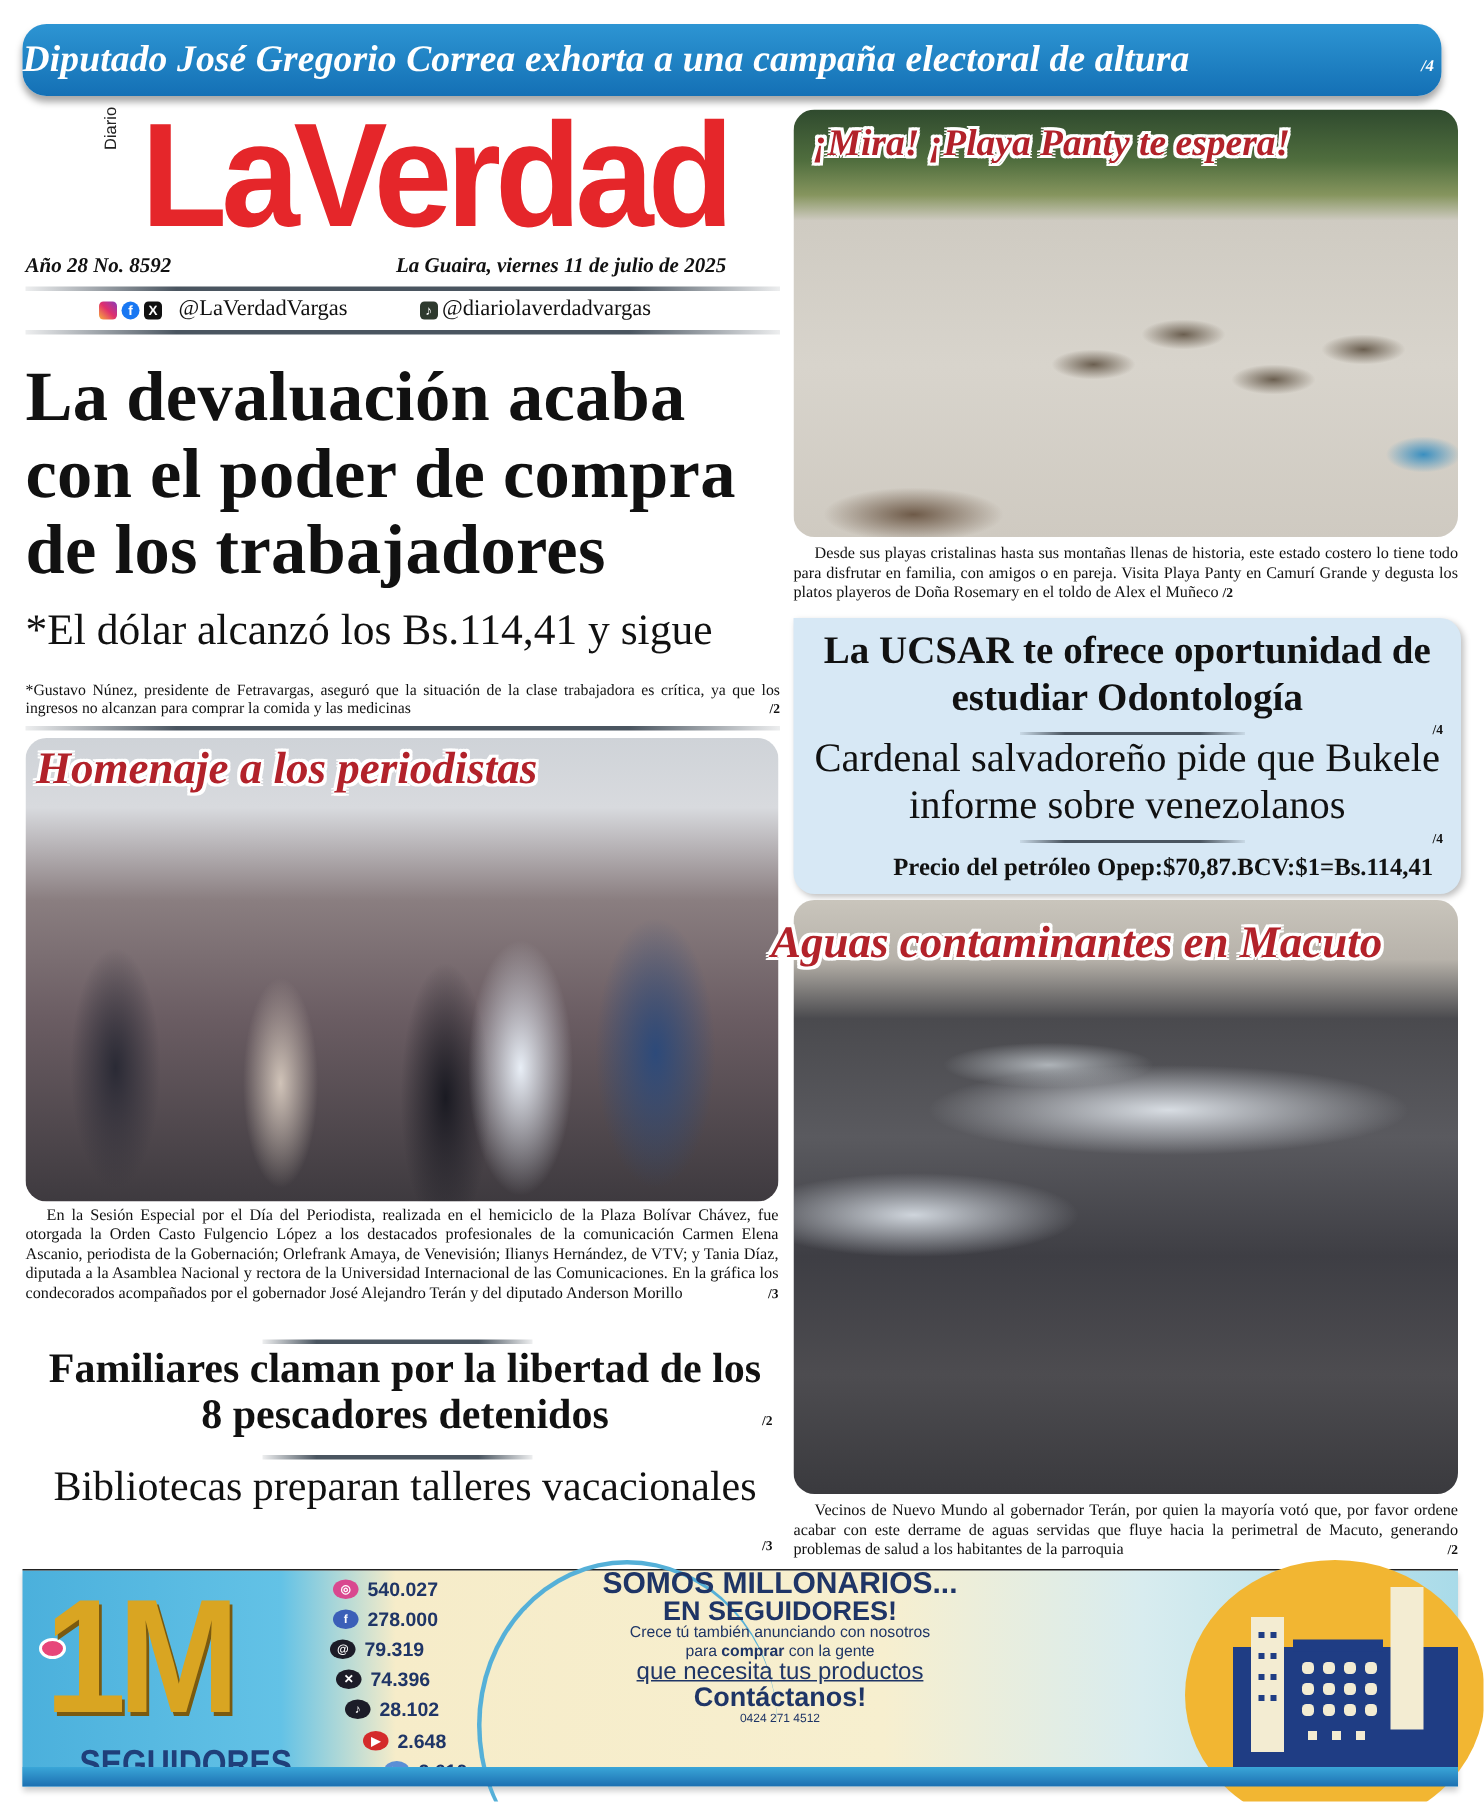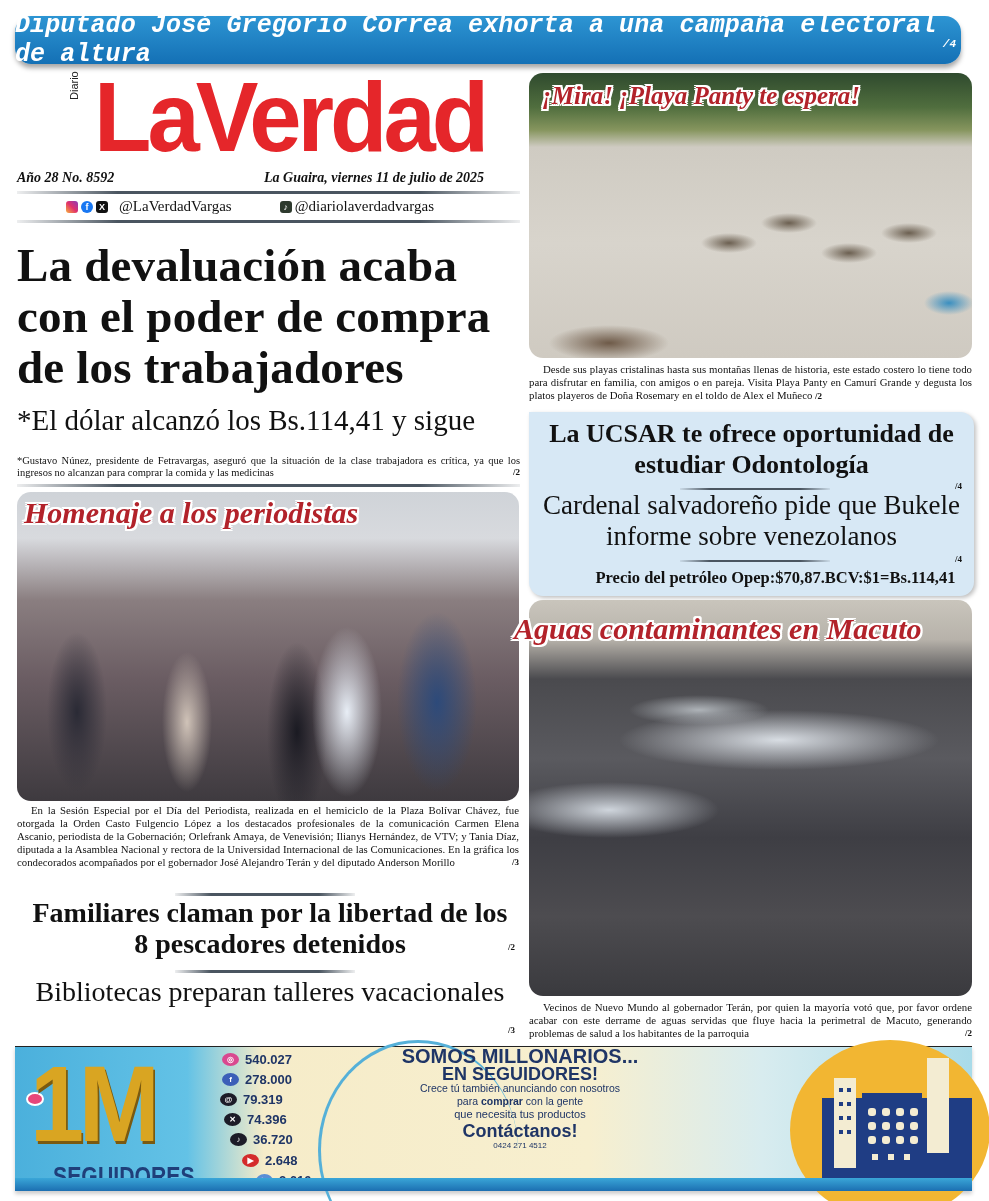--- a/index.html
+++ b/index.html
@@ -7,21 +7,21 @@
   body { position: relative; font-family: "Liberation Serif", serif; color: #111; }
 
   .abs { position: absolute; }
 
   
   #top-banner {
     left: 15px; top: 16px; width: 946px; height: 48px;
     background: linear-gradient(#2d95d3, #1470b5);
     border-radius: 16px;
     box-shadow: 0 4px 5px rgba(0,0,0,0.35);
-    display: flex; align-items: center; justify-content: center; font-family: Liberation Mono, monospace;
+    display: flex; align-items: center; justify-content: flex-start;
   }
   #top-banner .txt {
     color: #fff; font-style: italic; font-weight: bold; font-size: 25px;
     letter-spacing: 0.1px;
   }
   #top-banner .pg { position: absolute; right: 5px; top: 22px; color:#fff; font-size: 11px; font-weight:bold; font-style:italic; }
 
   
   #masthead-diario { left: 68px; top: 100px; font-family: "Liberation Sans", sans-serif; font-size: 11px;
     transform: rotate(-90deg); transform-origin: left top; color:#222; }
@@ -121,21 +121,21 @@
   #ad-heart { left: 26px; top: 1092px; width: 18px; height: 14px; background: #e7467a; border-radius: 50%; border: 2px solid #fff; }
   .stat-row { position: absolute; display: flex; align-items: center; font-family: "Liberation Sans", sans-serif; font-weight: bold; font-size: 13px; color: #1f3566; white-space: nowrap; }
   .stat-ic { width: 17px; height: 13px; border-radius: 50%; margin-right: 6px; color: #fff; font-size: 8px; text-align: center; line-height: 13px; }
   #ad-arc { left: 318px; top: 1040px; width: 200px; height: 220px; border-radius: 50%; border: 3px solid #55b0d8; border-right: none; border-bottom:none; }
   #ad-copy { left: 360px; top: 1046px; width: 320px; text-align: center; font-family: "Liberation Sans", sans-serif; color: #1f3566; }
   #ad-copy .l1 { font-size: 15.5px; margin-top: 3px; }
   #ad-copy .l2 { font-size: 20px; font-weight: bold; line-height: 20px; }
   #ad-copy .l3 { font-size: 18px; font-weight: bold; line-height: 16px; }
   #ad-copy .l4 { font-size: 10.5px; line-height: 13px; }
   #ad-copy .l5 { font-size: 10.5px; line-height: 13px; }
-  #ad-copy .l6 { font-size: 11px; line-height: 13px; }
+  #ad-copy .l6 { font-size: 16px; line-height: 13px; text-decoration: underline; }
   #ad-copy .l7 { font-size: 18px; font-weight: bold; line-height: 20px; }
   #ad-copy .l8 { font-size: 8px; line-height: 10px; }
   #ad-sun { left: 790px; top: 1040px; width: 200px; height: 180px; background: #f2b632; border-radius: 50%; }
   #ad-castle { left: 822px; top: 1058px; width: 150px; height: 130px; }
   #ad-wave { left: 15px; top: 1178px; width: 957px; height: 13px; background: linear-gradient(180deg, #3aa6d8, #1c6fb1); }
 </style>
 </head>
 <body>
 
 <div id="top-banner" class="abs">
@@ -221,21 +221,21 @@
 <div class="stat-row" style="left:220px;top:1092px;">
   <span class="stat-ic" style="background:#1c1c28">@</span>
   <span>79.319</span>
 </div>
 <div class="stat-row" style="left:224px;top:1112px;">
   <span class="stat-ic" style="background:#1c1c28">✕</span>
   <span>74.396</span>
 </div>
 <div class="stat-row" style="left:230px;top:1132px;">
   <span class="stat-ic" style="background:#1c1c28">♪</span>
-  <span>36.720</span>
+  <span>28.102</span>
 </div>
 <div class="stat-row" style="left:242px;top:1153px;">
   <span class="stat-ic" style="background:#d42b2b">▶</span>
   <span>2.648</span>
 </div>
 <div class="stat-row" style="left:256px;top:1173px;">
   <span class="stat-ic" style="background:#5a8fd6">➤</span>
   <span>2.610</span>
 </div>
 

